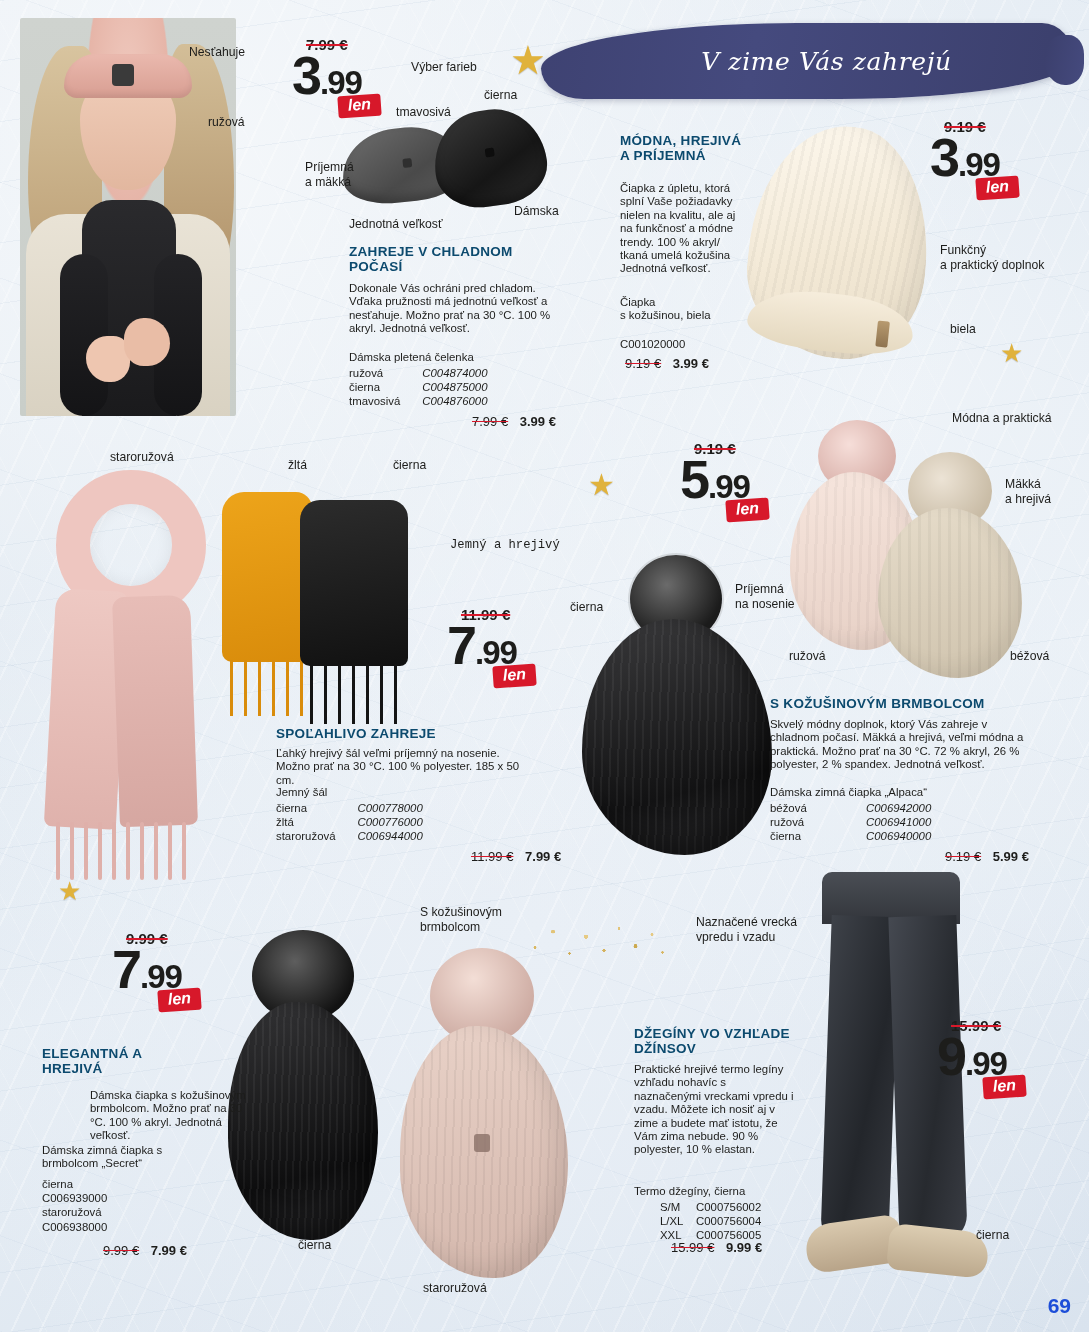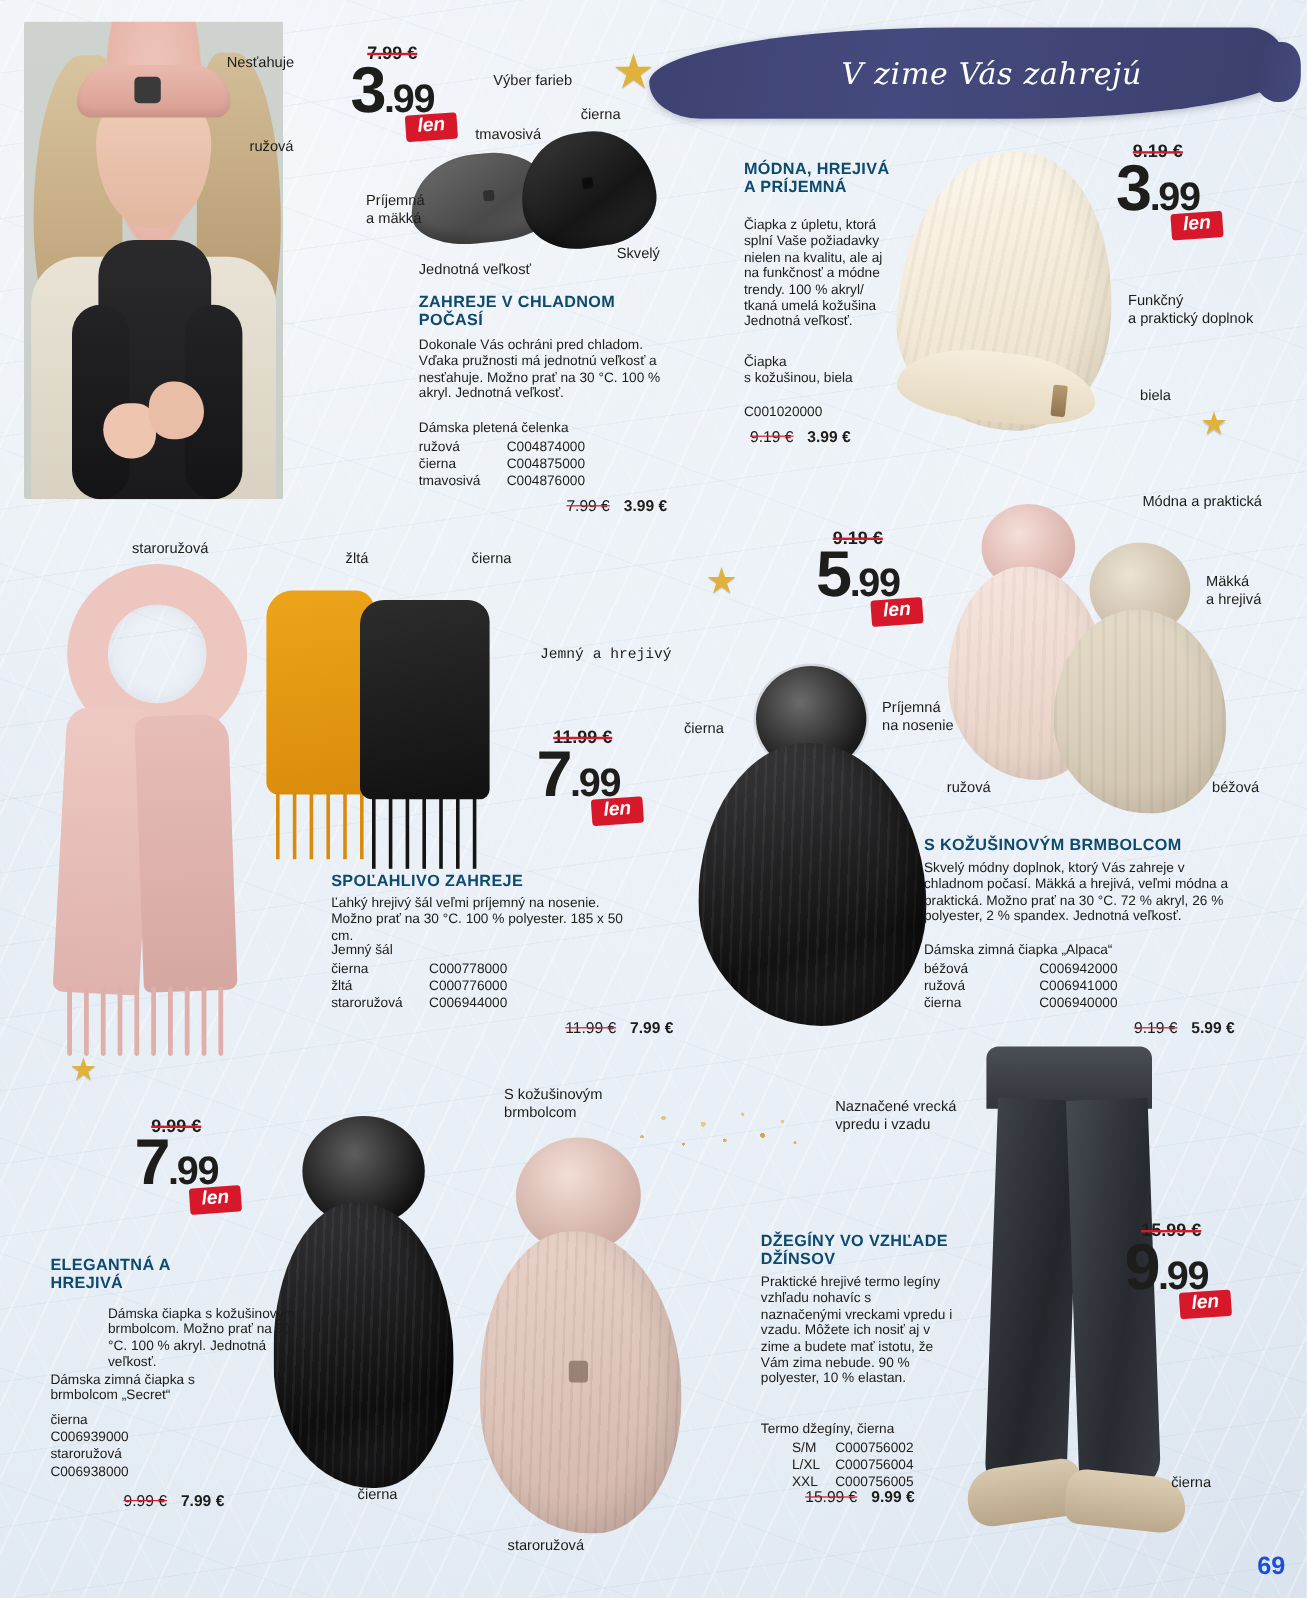--- a/index.html
+++ b/index.html
@@ -40,21 +40,21 @@
   }
   .body {
     color:#1d1d1b; font-size:11.4px; line-height:13.4px;
   }
   .callout {
     color:#1d1d1b; font-size:12.2px; line-height:14.5px;
   }
   .codes { font-size:11.4px; line-height:14.2px; color:#1d1d1b; }
   .codes table { border-collapse:collapse; }
   .codes td { padding:0 0 0 0; vertical-align:top; white-space:nowrap; }
-  .codes td.c2 { padding-left:22px; }
+  .codes td.c2 { padding-left:22px;font-style:italic; }
   .oldnew { font-size:13px; color:#1d1d1b; }
   .oldnew .old { text-decoration:line-through; text-decoration-color:#d7182a; }
   .oldnew .new { font-weight:bold; margin-left:8px; }
 
   
   .tag { position:absolute; }
   .tag .old {
     font-size:15px; font-weight:bold; color:#1d1d1b;
     text-decoration:line-through; text-decoration-color:#d7182a;
     text-decoration-thickness:2px; margin-left:14px;
@@ -458,21 +458,21 @@
 
 <div class="sparkles"></div>
 
 <div class="abs callout" style="left:189px; top:45px;">Nesťahuje</div>
 <div class="abs callout" style="left:208px; top:115px;">ružová</div>
 <div class="abs callout" style="left:305px; top:160px; white-space:pre-line; text-align:left;">Príjemná
 a mäkká</div>
 <div class="abs callout" style="left:411px; top:60px;">Výber farieb</div>
 <div class="abs callout" style="left:396px; top:105px;">tmavosivá</div>
 <div class="abs callout" style="left:484px; top:88px;">čierna</div>
-<div class="abs callout" style="left:514px; top:204px;">Skvelý</div>
+<div class="abs callout" style="left:514px; top:204px;">Dámska</div>
 <div class="abs callout" style="left:349px; top:217px;">Jednotná veľkosť</div>
 
 <div class="tag" style="left:292px; top:36px;">
   <div class="old">7.99 €</div>
   <div class="big">
     <span class="int">3</span><span class="dot">.</span><span class="dec">99</span>
   </div>
   <div class="lenwrap"><span class="len">len</span></div>
 </div>
 

